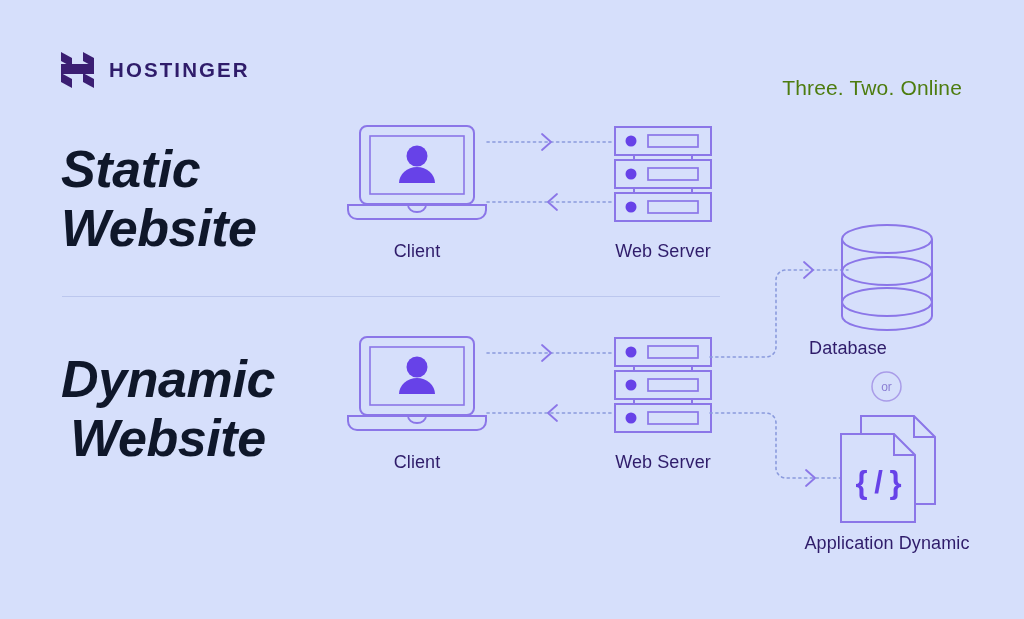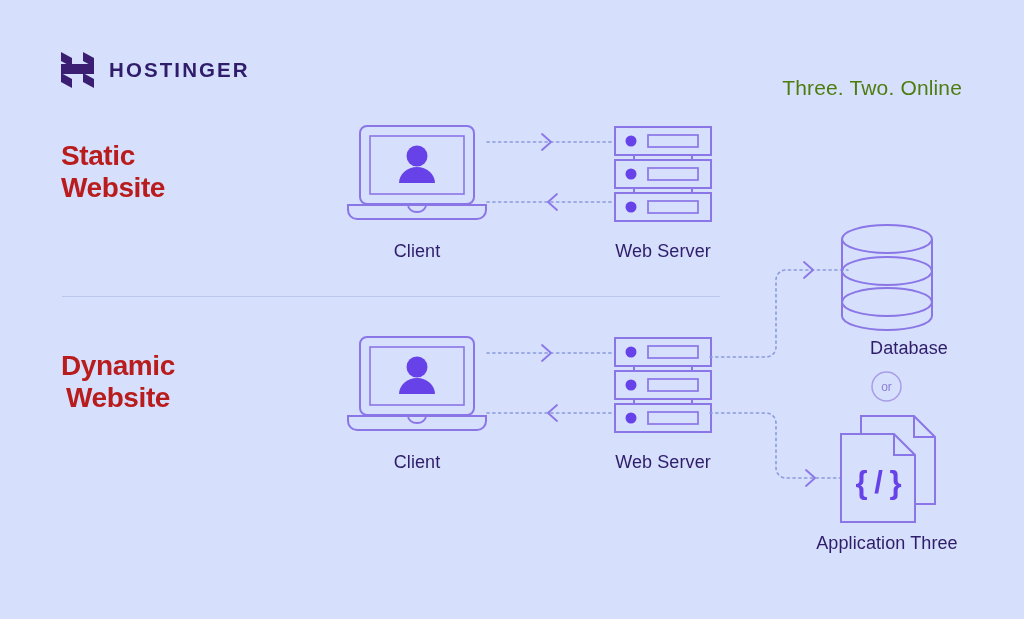--- a/index.html
+++ b/index.html
@@ -44,25 +44,26 @@
     font-size: 21px;
     color: #4d7c0f;
     letter-spacing: 0.15px;
     white-space: nowrap;
   }
 
   
   .section-title {
     position: absolute;
     left: 61px;
-    font-size: 28px;
+    font-size: 52px;
     font-weight: bold;
-    color: #b91c1c;
+    color: #0f172a;
     line-height: 1.14;
     letter-spacing: -0.4px;
+    font-style: italic;
   }
   .section-title.static-title  { top: 140px; }
   .section-title.dynamic-title { top: 350px; text-align: center; }
 
   
   .divider {
     position: absolute;
     left: 62px;
     top: 296px;
     width: 658px;
@@ -253,35 +254,35 @@
         <path d="M1,15 V47"></path>
         <path d="M91,15 V47"></path>
         <ellipse cx="46" cy="47" rx="45" ry="14"></ellipse>
         <path d="M1,47 V78"></path>
         <path d="M91,47 V78"></path>
         <ellipse cx="46" cy="78" rx="45" ry="14"></ellipse>
         <path d="M1,78 V92 a45,14 0 0 0 90,0 V78"></path>
       </g>
     </svg>
   </div>
-  <div class="node-label" style="left:909px; top:338px;">Database</div>
+  <div class="node-label" style="left:848px; top:338px;">Database</div>
 
   <div class="icon-abs" style="left:871px; top:371px;text-decoration:underline;">
     <svg width="31" height="31" viewBox="0 0 31 31">
       <circle cx="15.5" cy="15.5" r="14.5" fill="none" stroke="#a99ce8" stroke-width="1.5"></circle>
       <text x="15.5" y="20.2" text-anchor="middle" font-family="Liberation Sans, sans-serif" font-size="12" fill="#8b7fd4">or</text>
     </svg>
   </div>
 
   <div class="icon-abs" style="left:839px; top:415px;">
     <svg width="98" height="108" viewBox="0 0 98 108">
 
       <path d="M22,1 H75 L96,22 V89 H22 Z" fill="none" stroke="#8b76e8" stroke-width="2"></path>
       <path d="M75,1 V22 H96" fill="none" stroke="#8b76e8" stroke-width="2"></path>
 
       <path d="M2,19 H55 L76,40 V107 H2 Z" fill="#d6dffb" stroke="#8b76e8" stroke-width="2"></path>
       <path d="M55,19 V40 H76" fill="none" stroke="#8b76e8" stroke-width="2"></path>
       <text x="39" y="78" text-anchor="middle" font-family="Liberation Sans, sans-serif" font-size="31" font-weight="bold" letter-spacing="-1" fill="#6742e8">{ / }</text>
     </svg>
   </div>
-  <div class="node-label" style="left:887px; top:533px;">Application Three</div>
+  <div class="node-label" style="left:887px; top:533px;">Application Dynamic</div>
 
 </div>
 
 </body></html>

